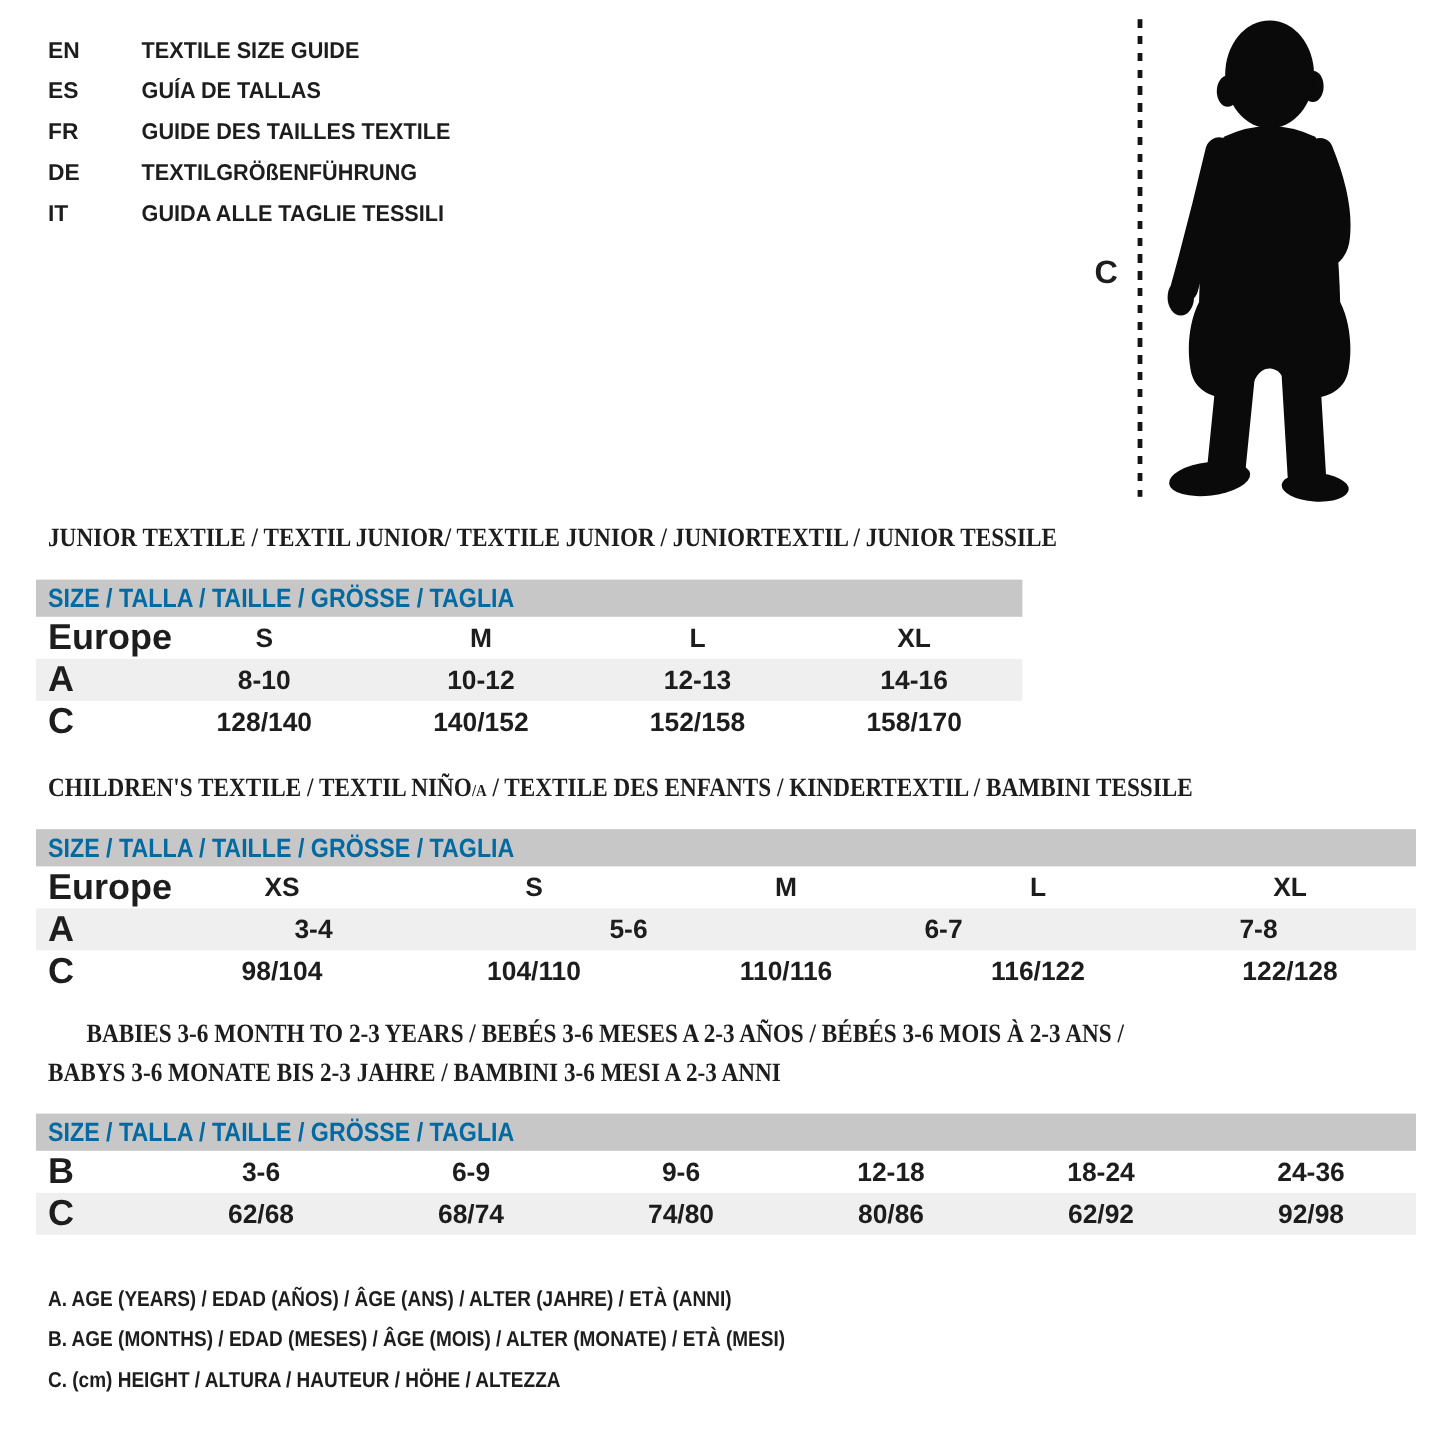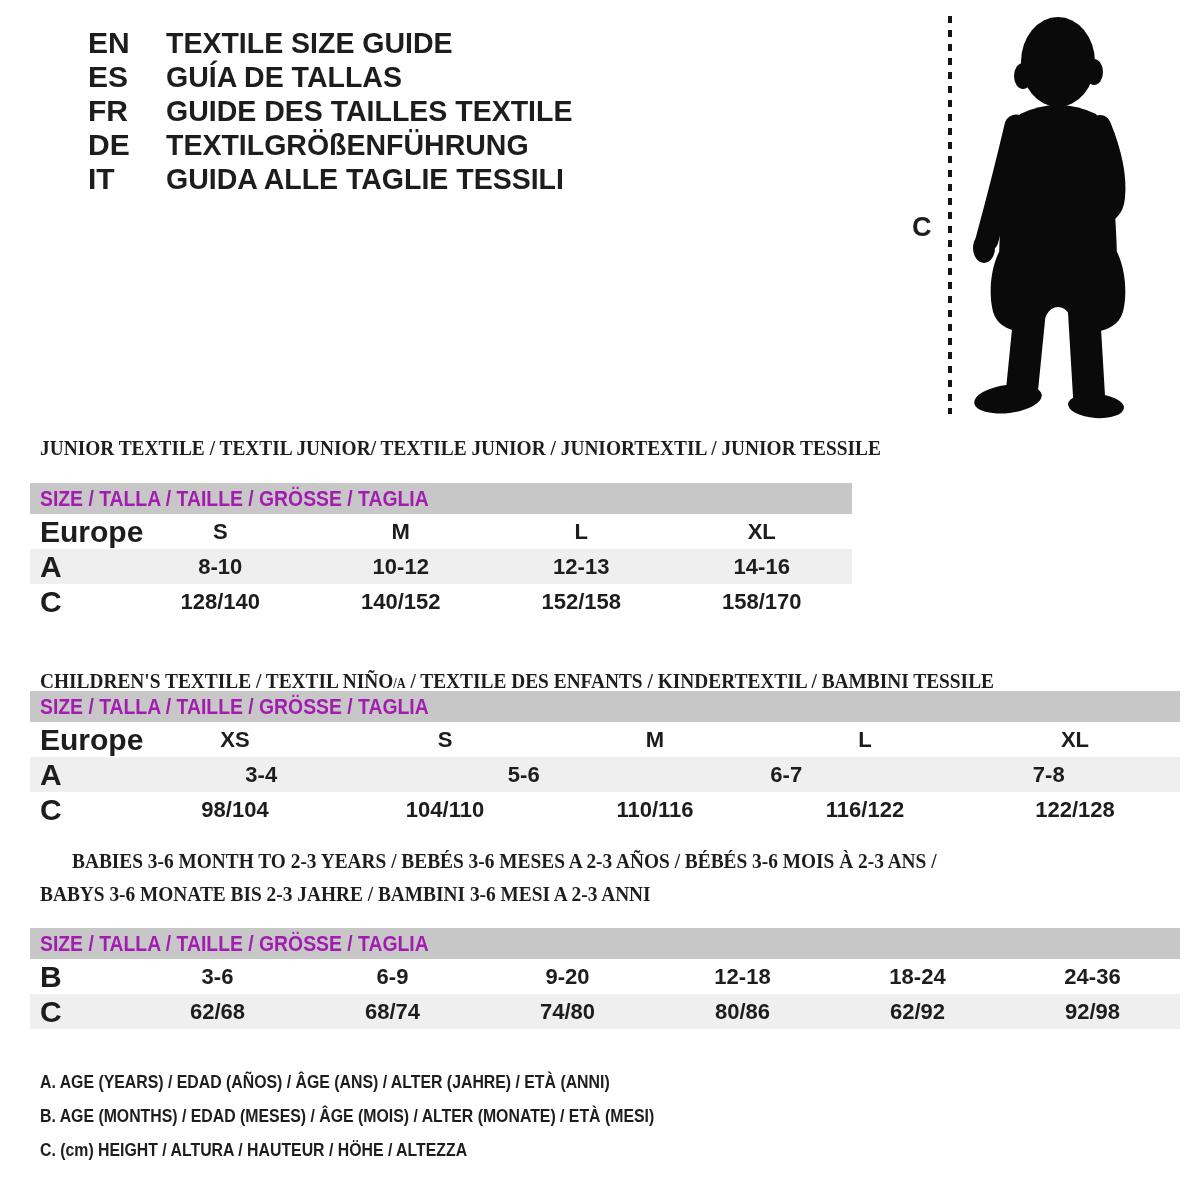--- a/index.html
+++ b/index.html
@@ -6,46 +6,46 @@
   .page {
     position:relative; width:1200px; height:1200px; background:#ffffff;
     font-family:"Liberation Sans", sans-serif; font-weight:bold; color:#1d1d1d;
     overflow:hidden;
   }
   .cx88 { display:inline-block; transform:scaleX(0.88); transform-origin:0 50%; white-space:nowrap; }
   .cx95 { display:inline-block; transform:scaleX(0.95); transform-origin:0 50%; white-space:nowrap; }
 
   
   .langs { position:absolute; left:40px; top:26px; }
-  .lang-row { display:flex; height:34px; line-height:34px; font-size:30px;margin-left:48px; }
+  .lang-row { display:flex; height:34px; line-height:34px; font-size:19px; }
   .lang-code { width:78px; }
 
   
   .dash-line {
     position:absolute; left:948px; top:16px; width:4px; height:398px;
     background:repeating-linear-gradient(to bottom, #141414 0px, #141414 7px, transparent 7px, transparent 14px);
   }
   .c-label { position:absolute; left:912px; top:212px; font-size:27px; }
   .silhouette { position:absolute; left:966px; top:14px; }
 
   
   .sec-title { position:absolute; left:40px; font-size:22px; white-space:nowrap;font-family:Liberation Serif, serif; }
   #t1-title { top:435px; }
-  #t2-title { top:643px;margin-top:25px; }
+  #t2-title { top:643px; }
   #t3-title-1 { top:848px;margin-left:32px; }
   #t3-title-2 { top:881px; }
   .title-sub { font-size:14px; }
 
   
   .tbl { position:absolute; left:30px; }
   #tbl1 { top:483px; width:822px; }
   #tbl2 { top:691px; width:1150px; }
   #tbl3 { top:928px; width:1150px; }
   .hdr {
-    height:31px; line-height:31px; background:#c7c7c7; color:#a21caf;
+    height:31px; line-height:31px; background:#c7c7c7; color:#0369a1;
     font-size:22px; padding-left:10px; box-sizing:border-box; overflow:hidden;
   }
   .trow { display:flex; height:35px; line-height:35px; font-size:22px; }
   .trow.stripe { background:#efefef; }
   .lbl { width:100px; padding-left:10px; box-sizing:border-box; font-size:30px; }
   .val { flex:1; text-align:center; }
 
   
   .legend-line { position:absolute; left:40px; font-size:18px; white-space:nowrap; }
   #leg-a { top:1072px; }
@@ -168,21 +168,21 @@
     <span class="cx88">BABYS 3-6 MONATE BIS 2-3 JAHRE / BAMBINI 3-6 MESI A 2-3 ANNI</span>
   </div>
   <div class="tbl" id="tbl3">
     <div class="hdr">
       <span class="cx88">SIZE / TALLA / TAILLE / GRÖSSE / TAGLIA</span>
     </div>
     <div class="trow">
       <div class="lbl">B</div>
       <div class="val">3-6</div>
       <div class="val">6-9</div>
-      <div class="val">9-20</div>
+      <div class="val">9-6</div>
       <div class="val">12-18</div>
       <div class="val">18-24</div>
       <div class="val">24-36</div>
     </div>
     <div class="trow stripe">
       <div class="lbl">C</div>
       <div class="val">62/68</div>
       <div class="val">68/74</div>
       <div class="val">74/80</div>
       <div class="val">80/86</div>

